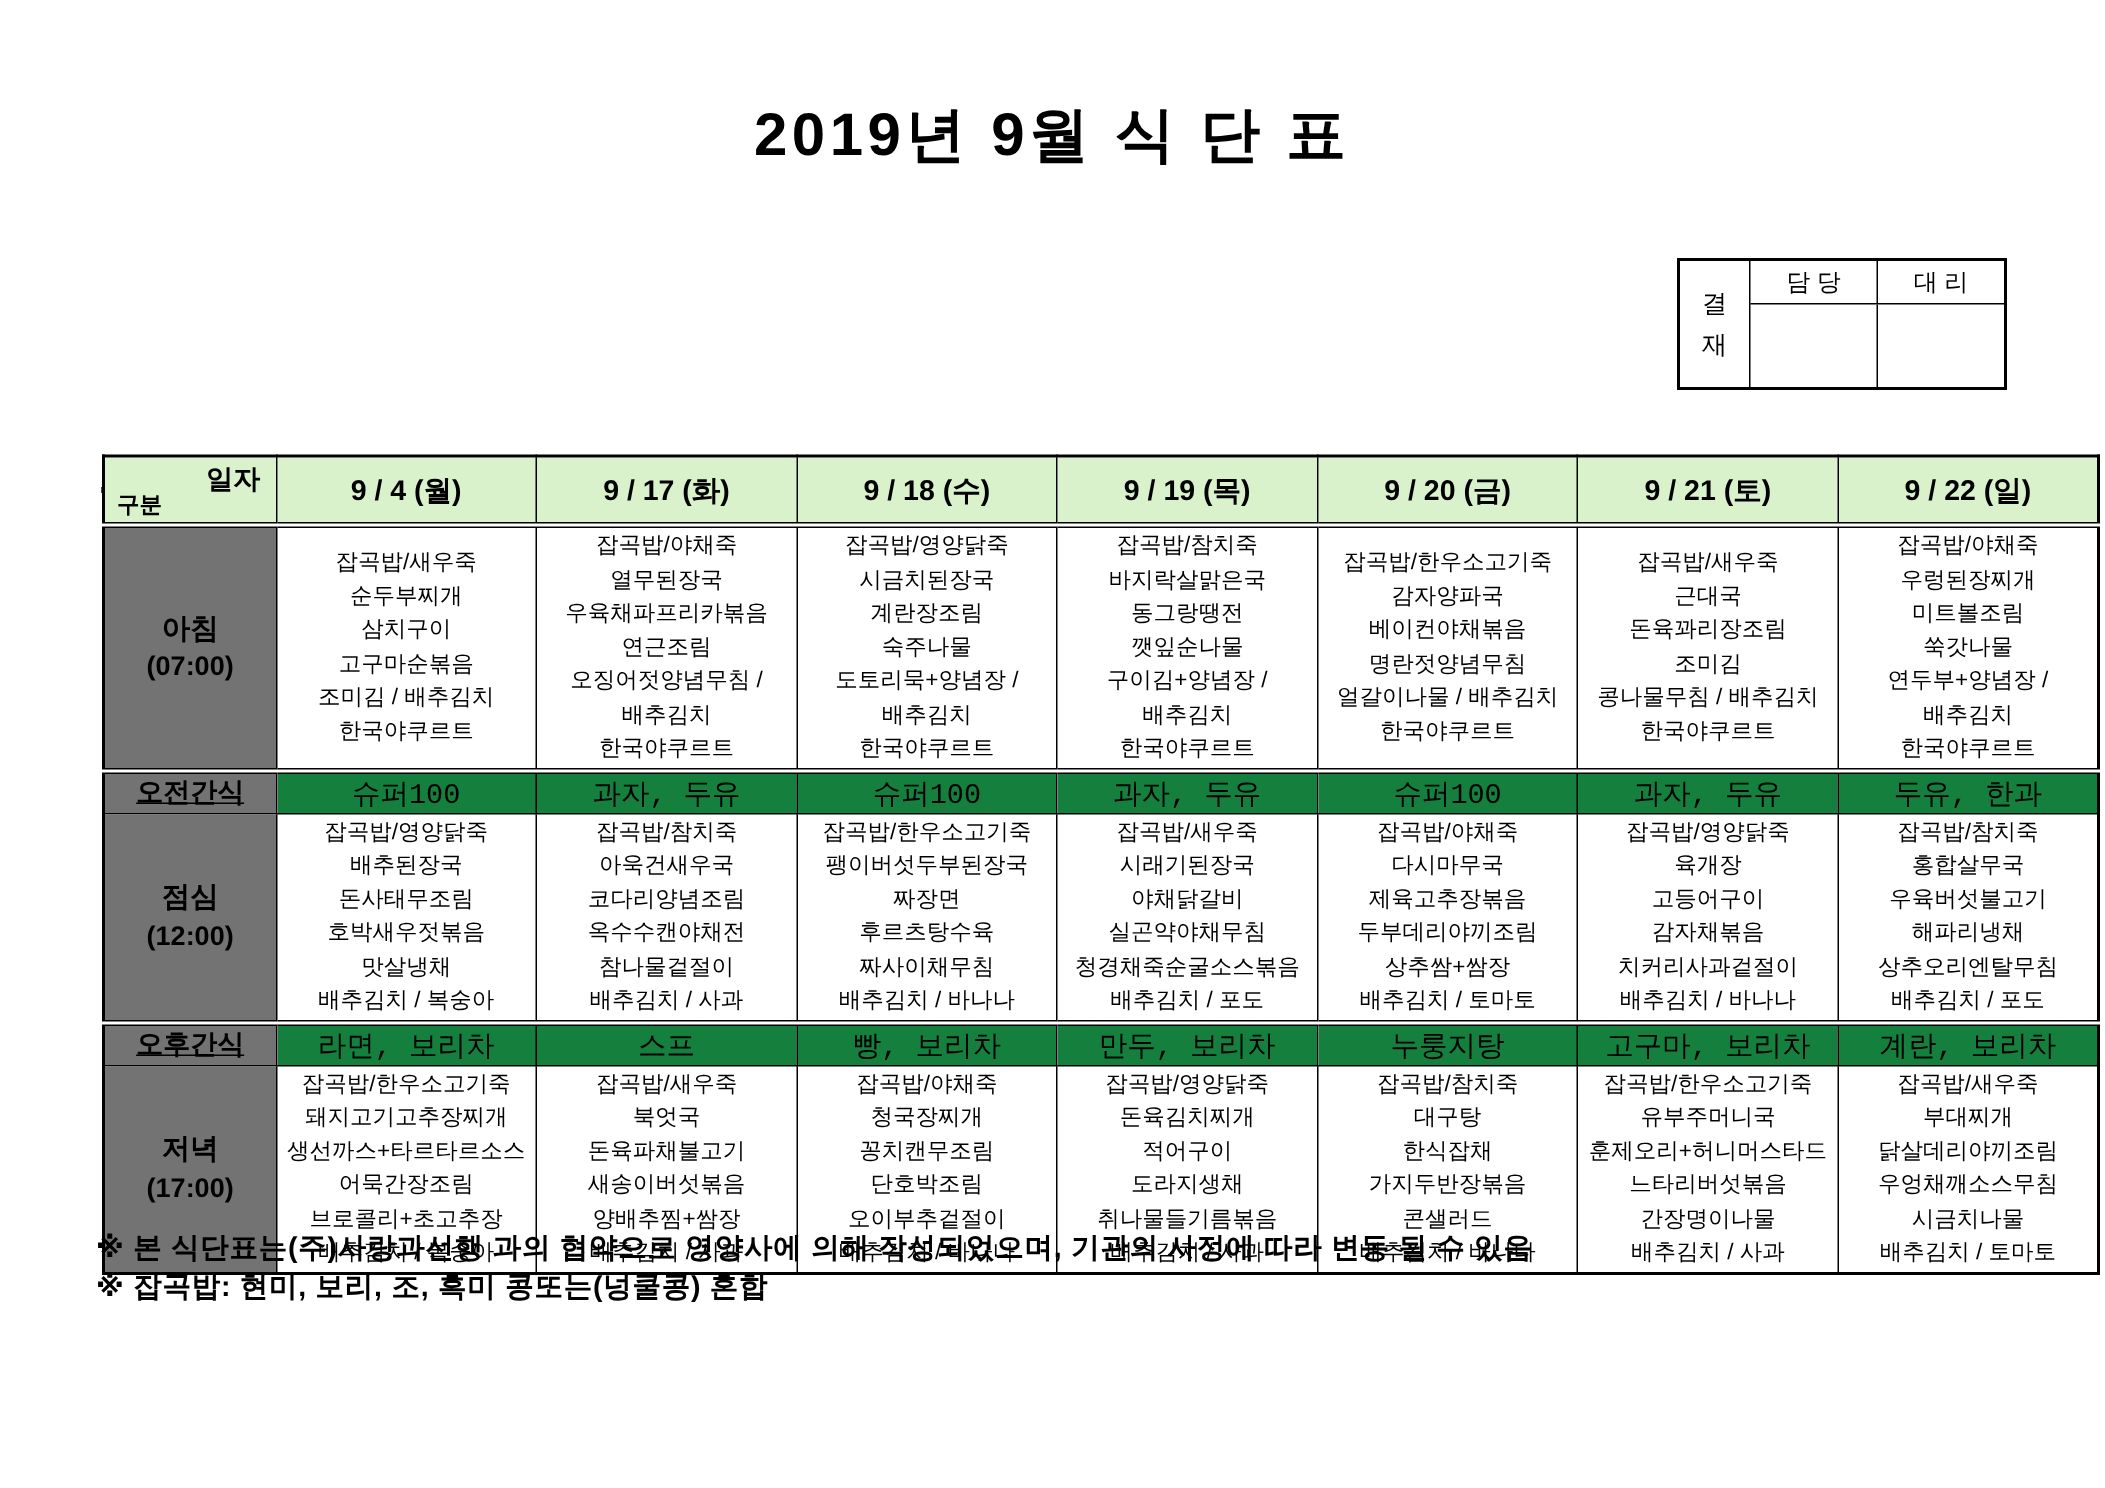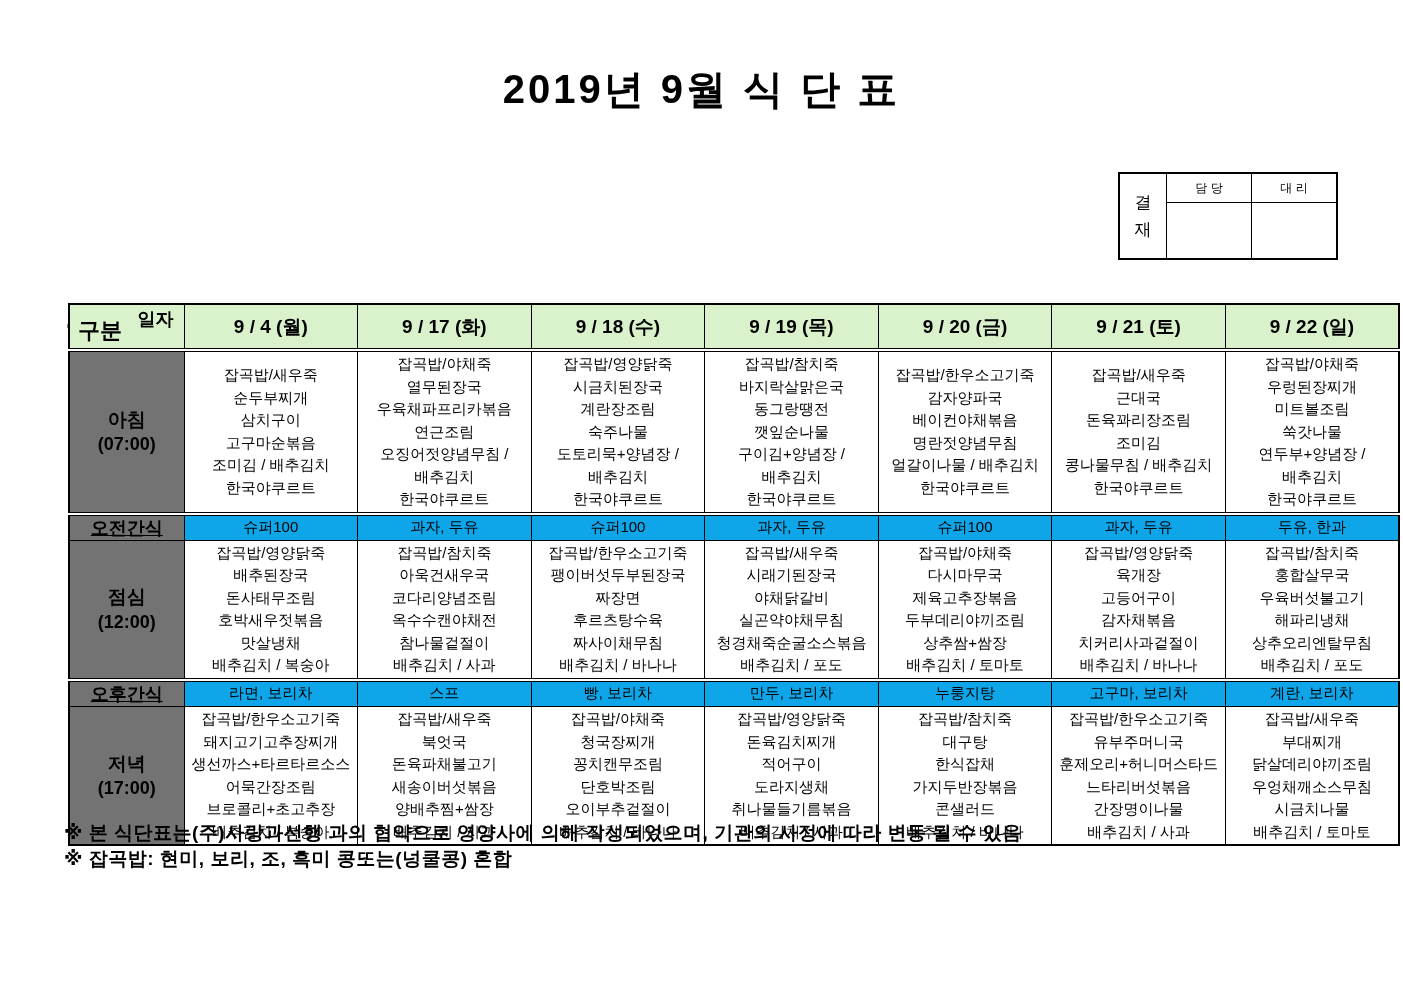--- a/index.html
+++ b/index.html
@@ -21,21 +21,21 @@
     border:2px solid #000;display:flex;box-sizing:border-box;background:#fff;
   }
   .approval .stamp{
     width:46px;border-right:1px solid #000;display:flex;flex-direction:column;
     align-items:center;justify-content:center;font-size:17px;font-weight:normal;
     line-height:1.6;white-space:pre-line;
   }
   .approval .cols{flex:1;display:flex;flex-direction:column;}
   .approval .cols .hdr{display:flex;height:28px;border-bottom:1px solid #000;}
   .approval .cols .bdy{display:flex;flex:1;}
-  .approval .cell{flex:1;display:flex;align-items:center;justify-content:center;font-size:12px;}
+  .approval .cell{flex:1;display:flex;align-items:center;justify-content:center;font-size:16px;}
   .approval .hdr .cell + .cell, .approval .bdy .cell + .cell{border-left:1px solid #000;}
 
   .subtitle{
     position:absolute;top:268px;left:66px;
     font-size:21px;font-weight:bold;letter-spacing:1px;margin-top:46px;
   }
 
   
   table.menu-table{
     position:absolute;top:303px;left:68px;width:1332px;
@@ -49,33 +49,33 @@
   }
   tr.header-row{height:46px;}
   tr.header-row th{background:#d9f2cc;font-size:19px;font-weight:bold;border-bottom:4px double #000;}
   th.corner{position:relative;padding:12px;
     background-color:#d9f2cc;
     background-image:linear-gradient(to bottom right,
       transparent calc(50% - 1px), #000 calc(50% - 1px),
       #000 calc(50% + 0.5px), transparent calc(50% + 0.5px));
   }
   .corner-top{position:absolute;top:2px;right:10px;font-size:18px;font-weight:bold;}
-  .corner-bottom{position:absolute;bottom:2px;left:8px;font-size:22px;font-weight:bold;}
+  .corner-bottom{position:absolute;bottom:2px;left:8px;font-size:15px;font-weight:bold;}
 
   th.rowlabel{background:#737373;font-weight:bold;font-size:19px;line-height:1.35;}
   th.rowlabel .time{display:block;font-size:18px;}
 
   tr.meal-row td{font-size:15px;line-height:1.5;white-space:pre-line;background:#fff;}
   tr.r-breakfast{height:155px;}
   tr.r-lunch{height:130px;}
   tr.r-dinner{height:130px;}
 
   tr.snack-row{height:24px;}
   tr.snack-row th{font-size:18px;padding:0;text-decoration:underline;}
-  tr.snack-row td{font-size:15px;background:#0ea5e9;padding:0;}
+  tr.snack-row td{font-size:19px;background:#15803d;padding:0;font-family:Liberation Mono, monospace;}
   tr.snack-row th,tr.snack-row td{border-top:4px double #000;}
 
   .footnotes{position:absolute;left:64px;top:820px;width:1280px;}
   .footnotes div{font-size:19px;font-weight:bold;line-height:1.35;letter-spacing:0.5px;}
 </style>
 </head>
 <body>
 
 <div class="page">
 

